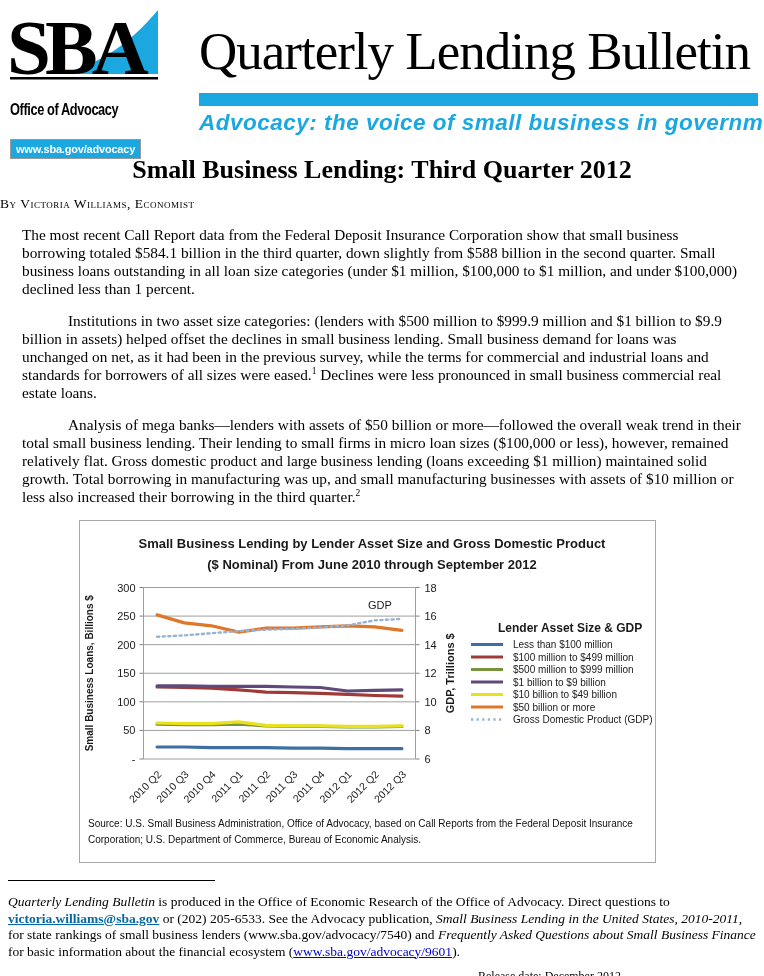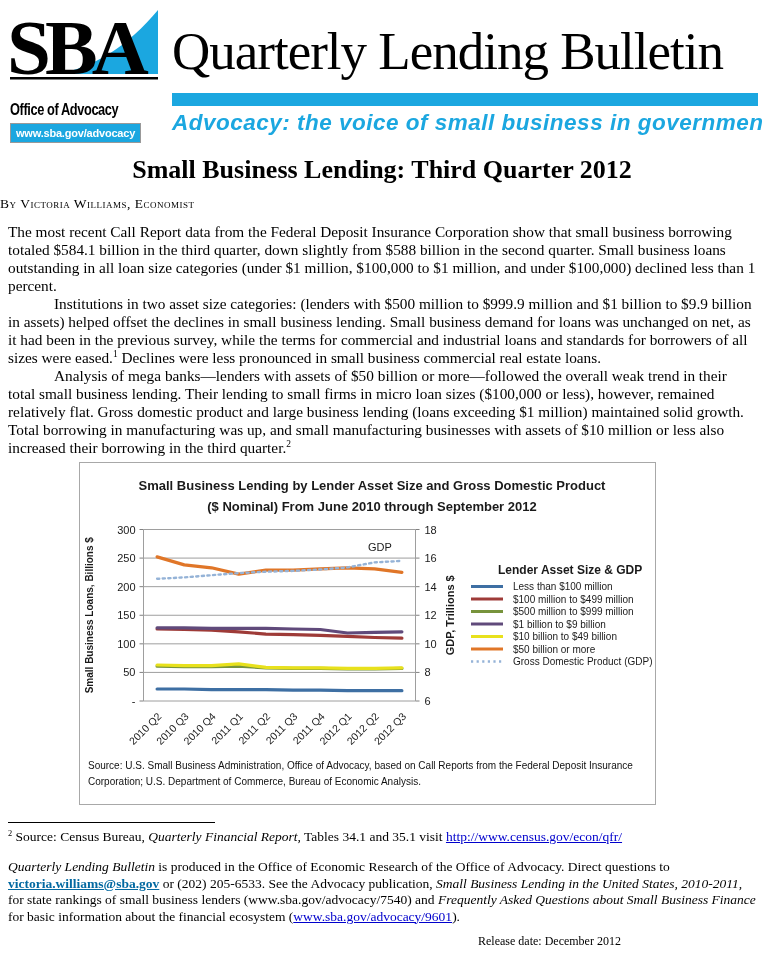--- a/index.html
+++ b/index.html
@@ -1,42 +1,42 @@
 <!DOCTYPE html>
 <html><head>
 <meta charset="utf-8">
 <style>
   * { margin:0; padding:0; box-sizing:border-box; }
   html,body { width:764px; height:976px; background:#fff; overflow:hidden;
               font-family:"Liberation Serif", serif; color:#000; }
 
   
-  .masthead { display:flex; padding:8px 6px 0 10px; height:142px; }
+  .masthead { display:flex; padding:8px 6px 0 10px; height:142px;gap:27px; }
   .logo-block { width:158px; flex:none; }
   .office { font-family:"Liberation Sans", sans-serif; font-weight:bold; font-size:16px;
             letter-spacing:-0.5px; transform:scaleX(0.8); transform-origin:0 50%;
             white-space:nowrap; margin-top:1px; }
   .url-badge { display:inline-block; background:#1BA7E0; color:#fff;
                font-family:"Liberation Sans", sans-serif; font-weight:bold; font-size:11px;
                letter-spacing:-0.2px; padding:3px 5px 3px 5px; border:1px solid #999;
-               margin-top:4px; }
+               margin-top:20px; }
   .masthead-right { flex:1; padding-left:4px; min-width:0; }
   .bulletin-title { font-family:"Liberation Serif", serif; font-size:53px; letter-spacing:-1px;
                     line-height:82px; white-space:nowrap; margin-top:2px; }
   .cyan-bar { height:13px; background:#1BA7E0; margin-top:1px; }
   .tagline { font-family:"Liberation Sans", sans-serif; font-style:italic; font-weight:bold;
              font-size:22.5px; letter-spacing:0.5px; color:#1BA7E0; margin-top:4px;
              white-space:nowrap; }
 
   
   .article-title { text-align:center; font-weight:bold; font-size:26px; margin-top:13px; }
   .byline { text-align:left; font-size:13.5px; font-variant:small-caps;
             letter-spacing:0.5px; margin-top:11px; }
   .body-text { margin:11px 8px 0 8px; font-size:15.3px; line-height:18px; text-align:left; }
-  .body-text p { margin:0;font-family:Liberation Serif, serif; }
+  .body-text p { margin:14px;font-family:Liberation Serif, serif; }
   .body-text p.indent { text-indent:46px; }
   sup { font-size:0.62em; line-height:0; vertical-align:super; }
   .seg-i { font-style:italic; }
   .seg-a { color:#0000CC; text-decoration:underline; }
   .seg-ab { color:#0369a1; text-decoration:underline; font-weight:bold; }
 
   
   .chart-box { margin:5px 0 0 79px; width:577px; height:343px;
                border:1px solid #A8A8A8; position:relative; background:#fff; }
 
@@ -151,17 +151,16 @@
       <text x="433" y="189.5" font-size="10" fill="#1A1A1A">$50 billion or more</text>
       <line x1="391" y1="198.5" x2="423" y2="198.5" stroke="#95B3D7" stroke-width="2.4" stroke-dasharray="2.2 3.4"></line>
       <text x="433" y="202" font-size="10" fill="#1A1A1A">Gross Domestic Product (GDP)</text>
       <text x="8" y="306" font-size="10" fill="#111">Source: U.S. Small Business Administration, Office of Advocacy,  based on Call Reports from the Federal Deposit Insurance</text>
       <text x="8" y="321.5" font-size="10" fill="#111">Corporation;  U.S. Department of Commerce, Bureau of Economic Analysis.</text>
     </svg>
 </div>
 
 <div class="footnote-sep"></div>
 <div class="footnotes">
-  <div><sup>2</sup><span> Source: Census Bureau, </span><span class="seg-i">Quarterly Financial Report,</span><span> Tables 34.1 and 35.1 visit </span><span class="seg-a">http://www.census.gov/econ/qfr/</span></div>
 </div>
 
 <div class="footer-para"><span class="seg-i">Quarterly Lending Bulletin</span><span> is produced in the Office of Economic Research of the Office of Advocacy. Direct questions to </span><span class="seg-ab">victoria.williams@sba.gov</span><span> or (202) 205-6533. See the Advocacy publication, </span><span class="seg-i">Small Business Lending in the United States, 2010-2011,</span><span> for state rankings of small business lenders (www.sba.gov/advocacy/7540) and </span><span class="seg-i">Frequently Asked Questions about Small Business Finance</span><span> for basic information about the financial ecosystem  (</span><span class="seg-a">www.sba.gov/advocacy/9601</span><span>).</span></div>
 <div class="release">Release date: December 2012</div>
 
 </body></html>

